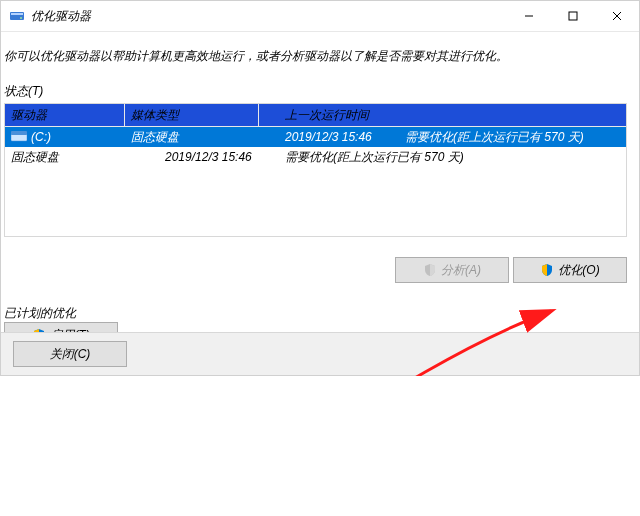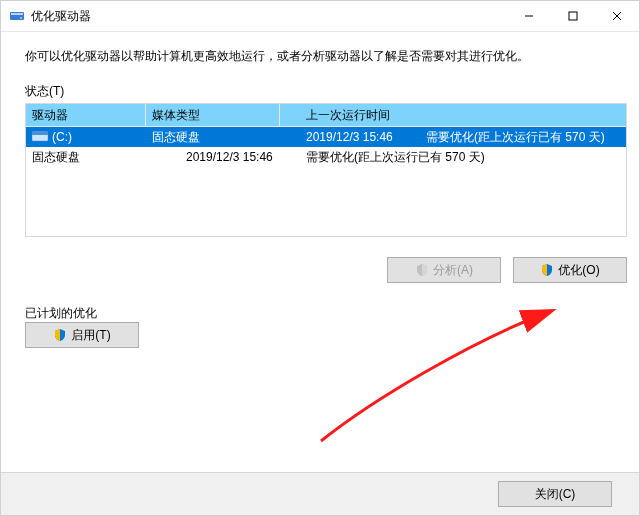--- a/index.html
+++ b/index.html
@@ -1,43 +1,43 @@
 <!DOCTYPE html>
 <html><head>
 <meta charset="utf-8">
 <style>
 html, body { margin:0; padding:0; font-family:"Segoe UI","Microsoft YaHei",sans-serif; font-size:12px; background:#fff; color:#000; }
-.window { width:640px; height:516px; position:relative; border:1px solid #d0d0d0; box-sizing:border-box; }
+.window { width:640px; height:376px; position:relative; border:1px solid #d0d0d0; box-sizing:border-box;font-style:italic; }
 .titlebar { height:30px; display:flex; align-items:center; border-bottom:1px solid #e8e8e8; }
 .titlebar .icon { width:16px; height:16px; margin:0 6px 0 8px; }
 .titlebar .title { flex:0 0 auto; }
 .titlebar .spacer { flex:1; }
 .wc { width:44px; height:30px; display:flex; align-items:center; justify-content:center; }
-.content { padding:14px 12px 0 24px; }
+.content { padding:14px 12px 0 3px; }
 .desc { margin:2px 0 18px 0; }
 .section-label { margin-bottom:3px; }
 .table-wrap { border:1px solid #d8d8d8; height:132px; overflow:hidden; }
-.thead { display:flex; background:#7dd3fc; border-bottom:1px solid #e8e8e8; height:22px; align-items:center; }
+.thead { display:flex; background:#1d4ed8; border-bottom:1px solid #e8e8e8; height:22px; align-items:center; }
 .thead > div, .trow > div { box-sizing:border-box; padding:3px 6px; overflow:hidden; white-space:nowrap; text-overflow:ellipsis; }
 .col1 { width:120px; } .col2 { width:134px; } .col3 { width:120px;margin-left:20px; } .col4 { flex:1; }
 .thead > div { border-right:1px solid #e8e8e8; }
 .thead > div:last-child { border-right:none; }
 .trow { display:flex; height:20px; align-items:center; }
 .trow.selected { background:#0078d7; color:#fff; }
 .drive-cell { display:flex; align-items:center; gap:4px; }
 .drive-icon { width:16px; height:12px; position:relative; }
-.btnrow { display:flex; justify-content:flex-end; gap:12px; margin:20px 0 0 0; }
+.btnrow { display:flex; justify-content:flex-end; gap:4px; margin:20px 0 0 0; }
 .btn { min-width:92px; height:24px; display:flex; align-items:center; justify-content:center; gap:4px; border:1px solid #adadad; background:#e1e1e1; padding:0 10px; }
 .btn.disabled { color:#9a9a9a; }
 .plan { margin-top:22px; }
 .plan .title { margin-bottom:0; }
 .plan-row { display:flex; align-items:flex-start; }
 .plan-left { flex:1; padding-left:14px; }
 .plan-left .off { font-weight:bold; margin-bottom:6px; }
-.footer { position:absolute; bottom:0; left:0; right:0; height:42px; background:#f0f0f0; border-top:1px solid #d8d8d8; display:flex; align-items:center; justify-content:flex-end; padding:0 27px; }
+.footer { position:absolute; bottom:0; left:0; right:0; height:42px; background:#f0f0f0; border-top:1px solid #d8d8d8; display:flex; align-items:center; padding:0 12px; }
 .shield { width:14px; height:14px; }
 .arrow { position:absolute; pointer-events:none; }
 </style>
 </head>
 <body>
 
 <div class="window">
 
   <div class="titlebar">
     <span class="icon">

